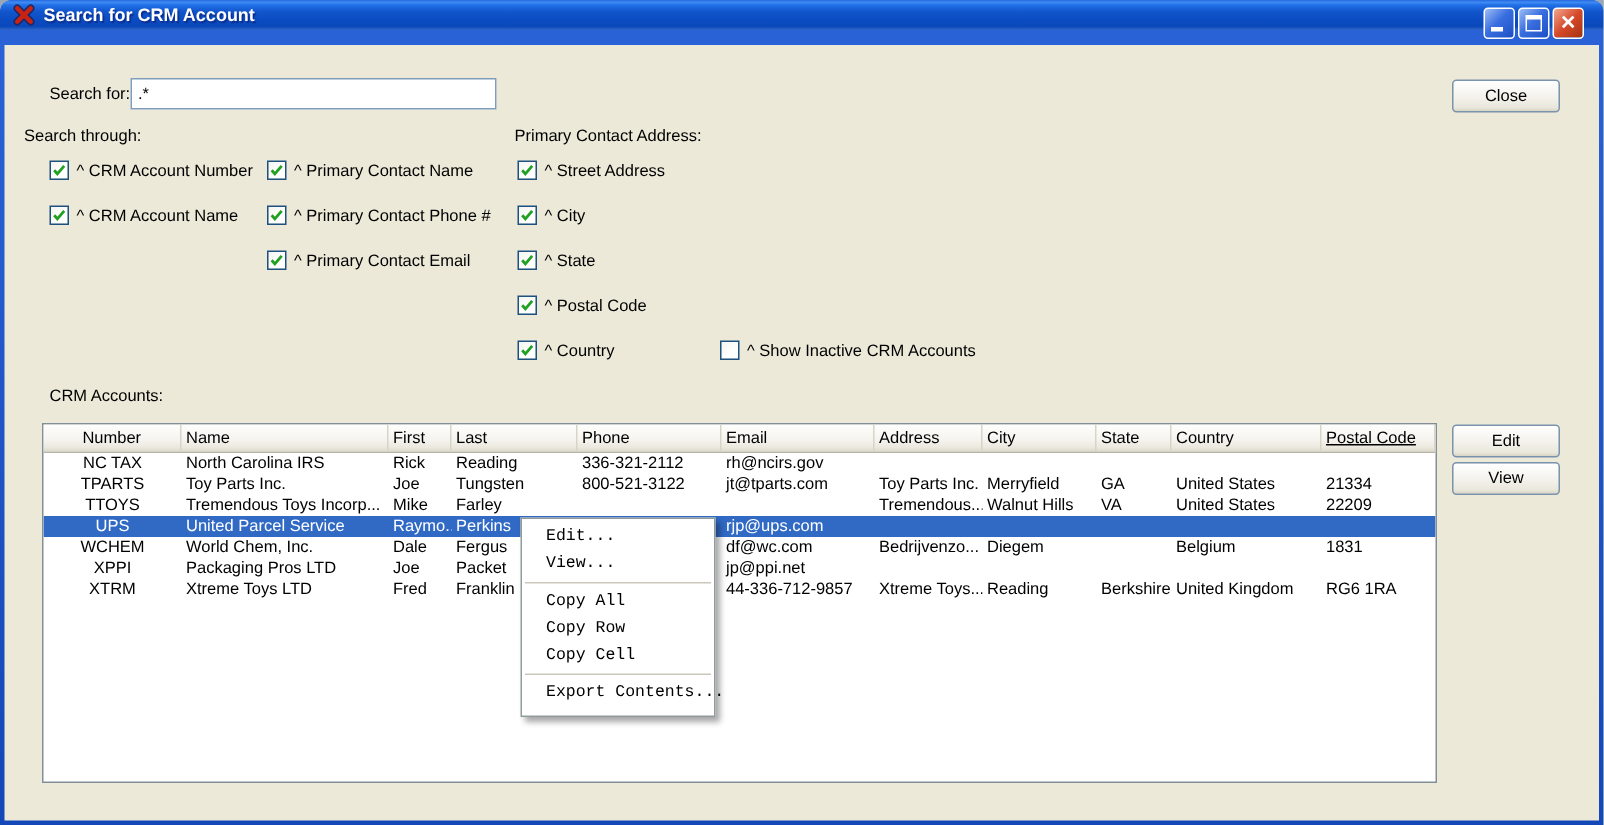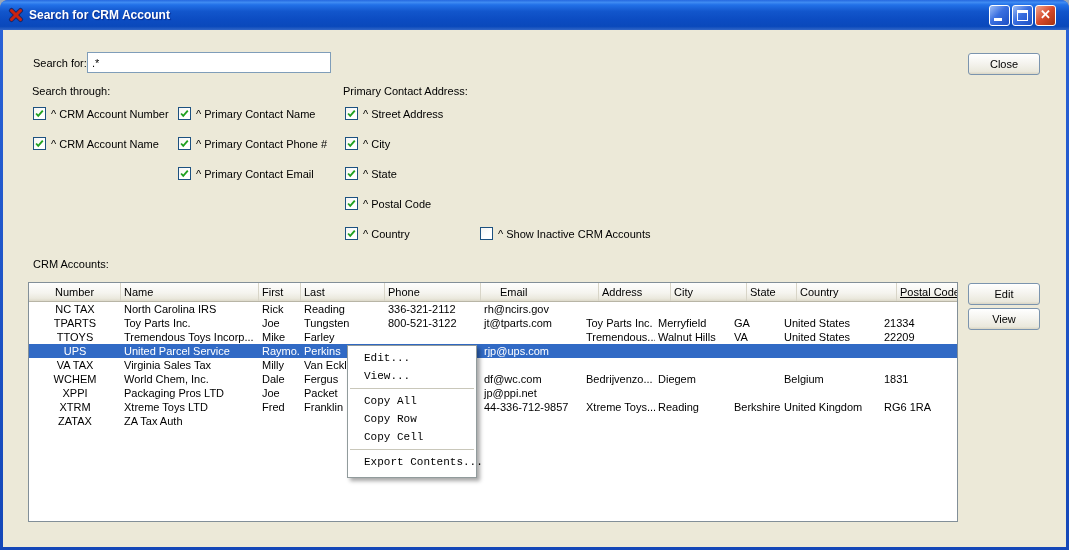--- a/index.html
+++ b/index.html
@@ -5,21 +5,21 @@
   * { margin:0; padding:0; box-sizing:border-box; }
   html,body { background:#9aa7b8; font-family:"Liberation Sans", sans-serif; }
   .window {
     position:relative; width:1069px; height:550px;
     background:linear-gradient(180deg,#2a63d8,#1447b8);
     border-radius:8px 8px 0 0; overflow:hidden;
     font-size:11px; color:#000;
   }
   
   .titlebar {
-    position:absolute; left:0; top:0; width:100%; height:30px;
+    position:absolute; left:0; top:0; width:100%; height:20px;
     background:linear-gradient(180deg,#2568e0 0%,#3f8bf2 8%,#2271e8 16%,#1256cc 38%,#0c4cc2 65%,#0a49bb 88%,#3166c6 100%);
     border-radius:7px 7px 0 0;
     display:flex; align-items:center;
   }
   .app-icon { width:16px; height:16px; margin:0 5px 0 8px; flex:0 0 auto; }
   .title-text {
     color:#fff; font-weight:bold; font-size:12px;
     text-shadow:1px 1px 1px #0a2a8a; white-space:nowrap;
   }
   .win-controls { position:absolute; right:13px; top:5px; display:flex; gap:2px; }
@@ -123,21 +123,21 @@
       <div class="win-btn closeb"><span>✕</span></div>
     </div>
   </div>
 
   <div class="client"></div>
 
   <span class="abs lab" style="left:33px; top:57px;">Search for:</span>
   <input class="xp-input" type="text" value=".*" style="">
   <button class="xp-btn" style="left:968px; top:53px;">Close</button>
 
-  <span class="abs lab" style="left:32px; top:85px;">Search through:</span>
+  <span class="abs lab" style="left:16px; top:85px;">Search through:</span>
   <div class="chk-col" style="left:178px; top:107px;" id="st-col2">
       <label class="chk">
         <span class="box">
           <svg viewBox="0 0 13 13">
             <path d="M2.5 6.5 L5 9.3 L10.4 3" stroke="var(--check-green,#21a121)" stroke-width="2.2" fill="none"></path>
           </svg>
         </span>
         <span class="lbl">^ Primary Contact Name</span>
       </label>
       <label class="chk">
@@ -227,21 +227,21 @@
     </div>
 
   <span class="abs lab" style="left:33px; top:258px;">CRM Accounts:</span>
   <div class="table" id="accounts-table">
     <div class="thead" id="thead">
         <div class="th c0" style="width: 92px;">Number</div>
         <div class="th" style="width: 138px;">Name</div>
         <div class="th" style="width: 42px;">First</div>
         <div class="th" style="width: 84px;">Last</div>
         <div class="th" style="width: 96px;">Phone</div>
-        <div class="th" style="width: 102px; margin-left: 16px;">Email</div>
+        <div class="th" style="width: 102px;">Email</div>
         <div class="th" style="width: 72px;">Address</div>
         <div class="th" style="width: 76px;">City</div>
         <div class="th" style="width: 50px;">State</div>
         <div class="th" style="width: 100px;">Country</div>
         <div class="th" style="width: 76px; text-decoration: underline;">Postal Code</div>
       </div>
     <div class="tbody" id="tbody">
         <div class="trow">
           <div class="td c0" style="width: 92px;">NC TAX</div>
           <div class="td" style="width: 138px;">North Carolina IRS</div>
@@ -288,33 +288,20 @@
           <div class="td" style="width: 84px;">Perkins</div>
           <div class="td" style="width: 96px;"></div>
           <div class="td" style="width: 102px;">rjp@ups.com</div>
           <div class="td" style="width: 72px;"></div>
           <div class="td" style="width: 76px;"></div>
           <div class="td" style="width: 50px;"></div>
           <div class="td" style="width: 100px;"></div>
           <div class="td" style="width: 76px;"></div>
         </div>
         <div class="trow">
-          <div class="td c0" style="width: 92px;">VA TAX</div>
-          <div class="td" style="width: 138px;">Virginia Sales Tax</div>
-          <div class="td" style="width: 42px;">Milly</div>
-          <div class="td" style="width: 84px;">Van Eckl</div>
-          <div class="td" style="width: 96px;"></div>
-          <div class="td" style="width: 102px;"></div>
-          <div class="td" style="width: 72px;"></div>
-          <div class="td" style="width: 76px;"></div>
-          <div class="td" style="width: 50px;"></div>
-          <div class="td" style="width: 100px;"></div>
-          <div class="td" style="width: 76px;"></div>
-        </div>
-        <div class="trow">
           <div class="td c0" style="width: 92px;">WCHEM</div>
           <div class="td" style="width: 138px;">World Chem, Inc.</div>
           <div class="td" style="width: 42px;">Dale</div>
           <div class="td" style="width: 84px;">Fergus</div>
           <div class="td" style="width: 96px;"></div>
           <div class="td" style="width: 102px;">df@wc.com</div>
           <div class="td" style="width: 72px;">Bedrijvenzo...</div>
           <div class="td" style="width: 76px;">Diegem</div>
           <div class="td" style="width: 50px;"></div>
           <div class="td" style="width: 100px;">Belgium</div>
@@ -338,33 +325,20 @@
           <div class="td" style="width: 138px;">Xtreme Toys LTD</div>
           <div class="td" style="width: 42px;">Fred</div>
           <div class="td" style="width: 84px;">Franklin</div>
           <div class="td" style="width: 96px;"></div>
           <div class="td" style="width: 102px;">44-336-712-9857</div>
           <div class="td" style="width: 72px;">Xtreme Toys...</div>
           <div class="td" style="width: 76px;">Reading</div>
           <div class="td" style="width: 50px;">Berkshire</div>
           <div class="td" style="width: 100px;">United Kingdom</div>
           <div class="td" style="width: 76px;">RG6 1RA</div>
-        </div>
-        <div class="trow">
-          <div class="td c0" style="width: 92px;">ZATAX</div>
-          <div class="td" style="width: 138px;">ZA Tax Auth</div>
-          <div class="td" style="width: 42px;"></div>
-          <div class="td" style="width: 84px;"></div>
-          <div class="td" style="width: 96px;"></div>
-          <div class="td" style="width: 102px;"></div>
-          <div class="td" style="width: 72px;"></div>
-          <div class="td" style="width: 76px;"></div>
-          <div class="td" style="width: 50px;"></div>
-          <div class="td" style="width: 100px;"></div>
-          <div class="td" style="width: 76px;"></div>
         </div>
       </div>
   </div>
 
   <button class="xp-btn" style="left:968px; top:283px;">Edit</button>
   <button class="xp-btn" style="left:968px; top:308px;">View</button>
 
   <div class="ctx-menu" id="context-menu">
       <div class="menu-item">Edit...</div>
       <div class="menu-item">View...</div>

